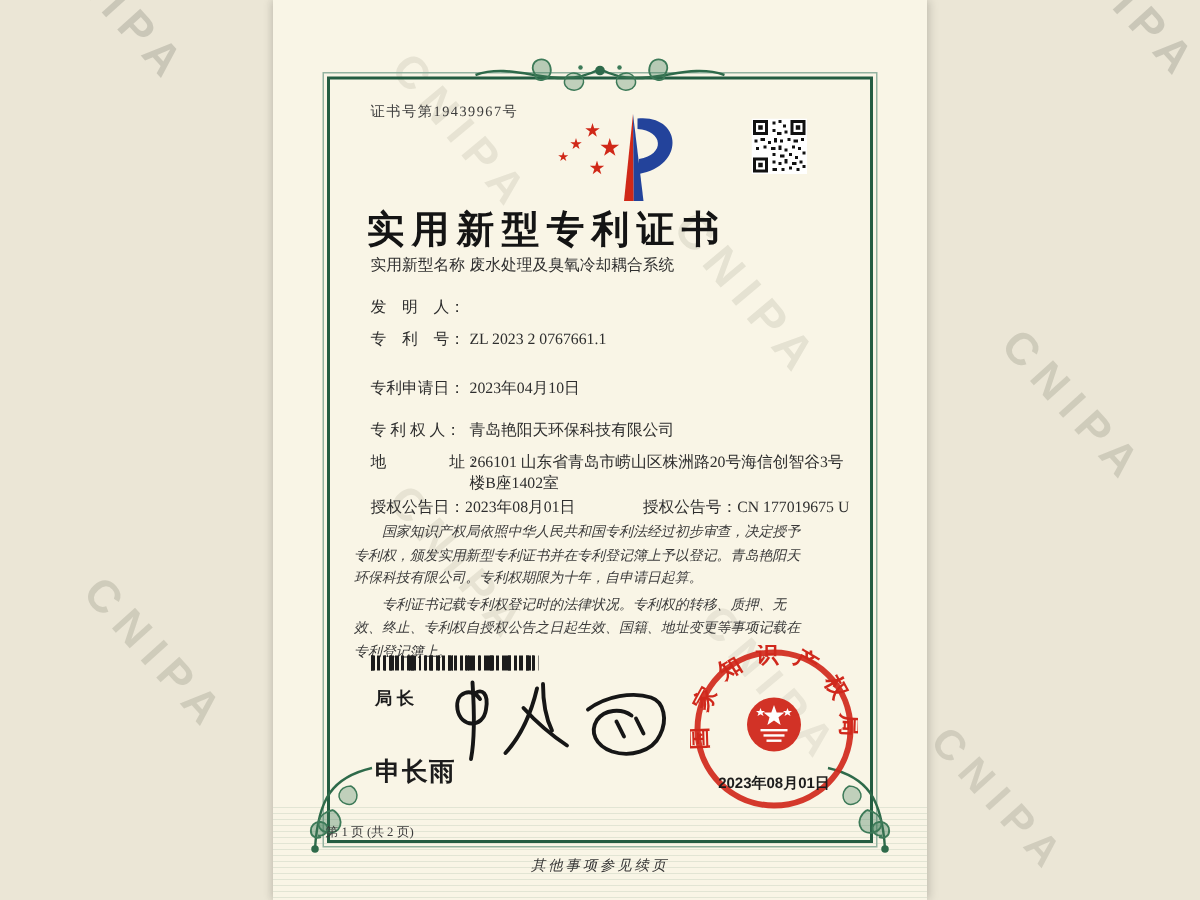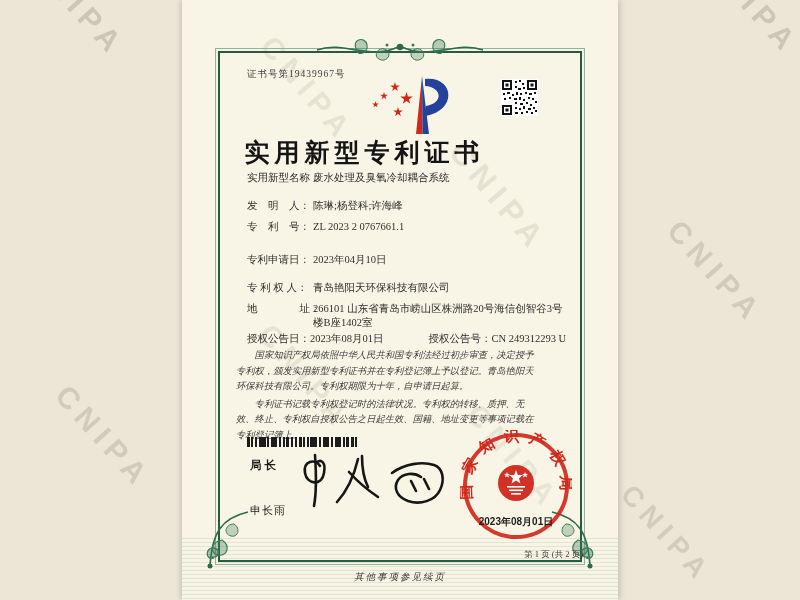--- a/index.html
+++ b/index.html
@@ -36,25 +36,25 @@
     line-height:15.5px;color:#3a3a3a;font-style:italic;}
   #body-text p{margin:0 0 2px 0;text-indent:2em;}
   
   #barcode{position:absolute;left:65px;top:437px;width:112px;height:10px;
     background:
      repeating-linear-gradient(90deg,#1c1c1c 0 2px,transparent 2px 4px),
      repeating-linear-gradient(90deg,#1c1c1c 0 1px,transparent 1px 9px),
      repeating-linear-gradient(90deg,#1c1c1c 0 3px,transparent 3px 13px);}
   #director-title{position:absolute;left:68px;top:458px;font-size:11.5px;font-weight:bold;
     color:#1c1c1c;letter-spacing:3px;font-family:"Liberation Sans","DejaVu Sans",sans-serif;}
-  #director-name{position:absolute;left:68px;top:503px;font-size:11px;font-weight:normal;
+  #director-name{position:absolute;left:68px;top:503px;font-size:17px;font-weight:bold;
     color:#1c1c1c;letter-spacing:1px;font-family:"Liberation Sans","DejaVu Sans",sans-serif;text-align:right;}
   #signature{position:absolute;left:108px;top:450px;width:192px;height:64px;}
   #seal{position:absolute;left:278px;top:430px;width:112px;height:112px;}
-  #page-indicator{position:absolute;left:35px;width:366px;top:549px;text-align:right;
+  #page-indicator{position:absolute;left:35px;width:366px;top:549px;text-align:left;
     font-size:8.5px;color:#3a3a3a;}
   #footer-note{position:absolute;left:0;width:436px;top:571px;text-align:center;
     font-size:9.5px;color:#333;font-style:italic;letter-spacing:2px;}
   
   .star{position:absolute;background:#d02818;
     clip-path:polygon(50% 0%,61% 35%,98% 35%,68% 57%,79% 91%,50% 70%,21% 91%,32% 57%,2% 35%,39% 35%);}
 </style>
 </head>
 <body>
 
@@ -167,21 +167,20 @@
     </svg>
 
     <div id="title">实用新型专利证书</div>
 
     <div class="frow" style="top:171px;">
       <span class="flabel">实用新型名称：</span>
       <span class="fvalue">废水处理及臭氧冷却耦合系统</span>
     </div>
     <div class="frow" style="top:199px;">
       <span class="flabel">发　明　人：</span>
-      <span class="fvalue">陈琳;杨登科;许海峰</span>
     </div>
     <div class="frow" style="top:220px;">
       <span class="flabel">专　利　号：</span>
       <span class="fvalue">ZL 2023 2 0767661.1</span>
     </div>
     <div class="frow" style="top:253px;">
       <span class="flabel">专利申请日：</span>
       <span class="fvalue">2023年04月10日</span>
     </div>
     <div class="frow" style="top:281px;">
@@ -190,21 +189,21 @@
     </div>
     <div class="frow" style="top:302px;">
       <span class="flabel">地　　　　址：</span>
       <span class="fvalue">266101 山东省青岛市崂山区株洲路20号海信创智谷3号楼B座1402室</span>
     </div>
     <div class="frow double" style="top:332px;">
       <span class="fpair">
         <span>授权公告日：</span><span>2023年08月01日</span>
       </span>
       <span class="fpair">
-        <span>授权公告号：</span><span>CN 249312293 U</span>
+        <span>授权公告号：</span><span>CN 177019675 U</span>
       </span>
     </div>
 
     <div id="body-text">
       <p>国家知识产权局依照中华人民共和国专利法经过初步审查，决定授予专利权，颁发实用新型专利证书并在专利登记簿上予以登记。青岛艳阳天环保科技有限公司。专利权期限为十年，自申请日起算。</p>
       <p>专利证书记载专利权登记时的法律状况。专利权的转移、质押、无效、终止、专利权自授权公告之日起生效、国籍、地址变更等事项记载在专利登记簿上。</p>
     </div>
 
     <div id="barcode"></div>
 

